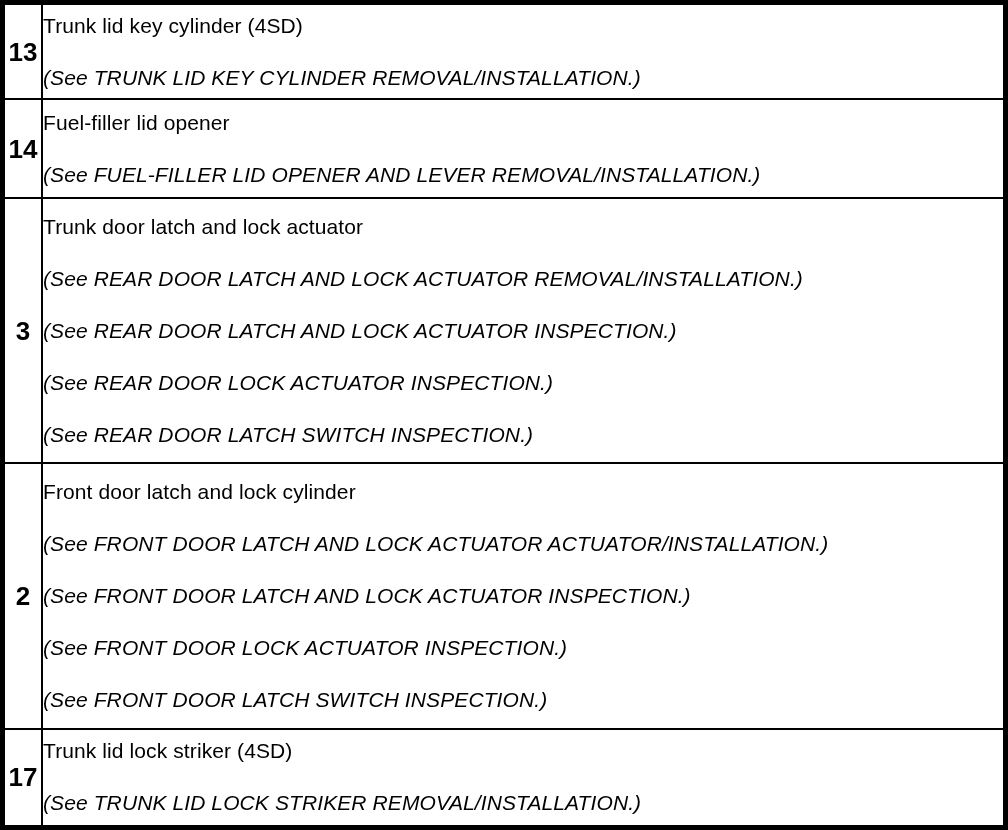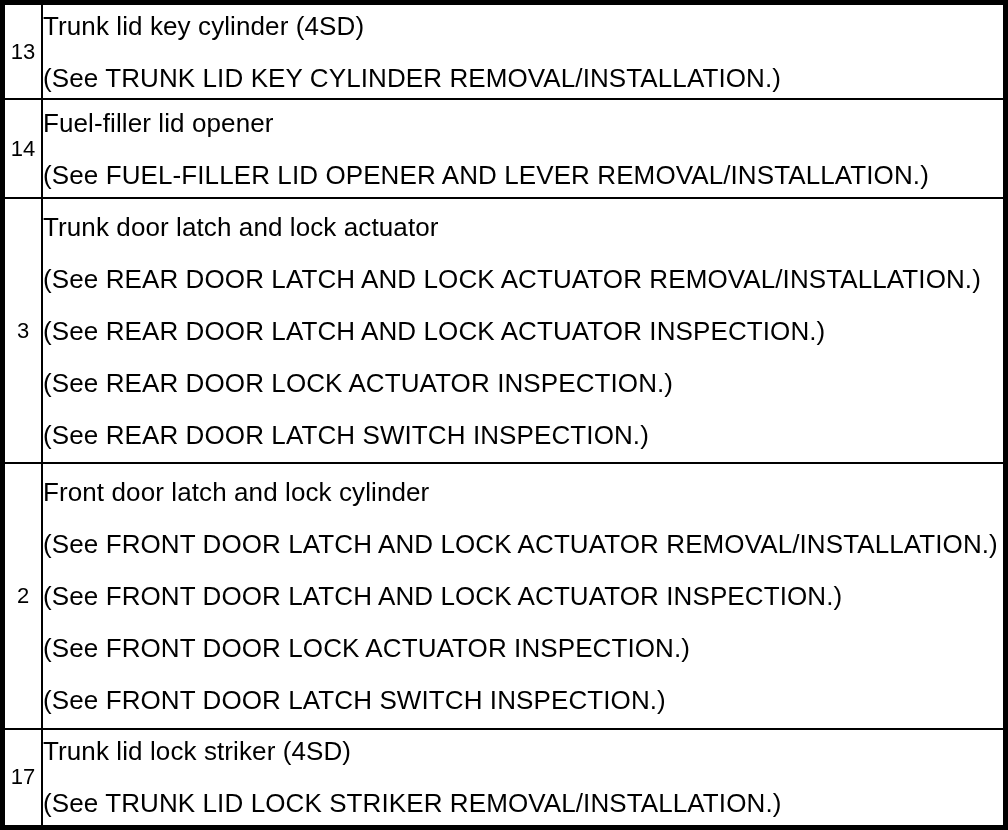--- a/index.html
+++ b/index.html
@@ -26,34 +26,36 @@
     border: 5px solid #000000;
   }
   table.service-table td {
     border: 2px solid #000000;
     vertical-align: middle;
     padding: 0;
   }
   td.num-cell {
     width: 36px;
     text-align: center;
-    font-size: 22px;
+    font-size: 26px;
     line-height: 1;
+    font-weight: bold;
   }
   td.desc-cell {
     padding: 0 6px 0 8px;
   }
   .line {
-    font-size: 26px;
+    font-size: 21px;
     line-height: 26px;
     white-space: nowrap;
     letter-spacing: 0.1px;
   }
   .line + .line {
     margin-top: 26px;
+    font-style: italic;
   }
 </style>
 </head>
 <body>
 
 <div class="page">
   <table class="service-table">
     <tbody id="table-body">
         <tr style="height: 95px;">
     <td class="num-cell">13</td>
@@ -76,21 +78,21 @@
             <div class="line">(See REAR DOOR LATCH AND LOCK ACTUATOR REMOVAL/INSTALLATION.)</div>
             <div class="line">(See REAR DOOR LATCH AND LOCK ACTUATOR INSPECTION.)</div>
             <div class="line">(See REAR DOOR LOCK ACTUATOR INSPECTION.)</div>
             <div class="line">(See REAR DOOR LATCH SWITCH INSPECTION.)</div>
           </td>
   </tr>
         <tr style="height: 260px;">
     <td class="num-cell">2</td>
     <td class="desc-cell">
             <div class="line">Front door latch and lock cylinder</div>
-            <div class="line">(See FRONT DOOR LATCH AND LOCK ACTUATOR REMOVAL/INSTALLATION.)</div>
+            <div class="line">(See FRONT DOOR LATCH AND LOCK ACTUATOR ACTUATOR/INSTALLATION.)</div>
             <div class="line">(See FRONT DOOR LATCH AND LOCK ACTUATOR INSPECTION.)</div>
             <div class="line">(See FRONT DOOR LOCK ACTUATOR INSPECTION.)</div>
             <div class="line">(See FRONT DOOR LATCH SWITCH INSPECTION.)</div>
           </td>
   </tr>
         <tr style="height: 97px;">
     <td class="num-cell">17</td>
     <td class="desc-cell">
             <div class="line">Trunk lid lock striker (4SD)</div>
             <div class="line">(See TRUNK LID LOCK STRIKER REMOVAL/INSTALLATION.)</div>

